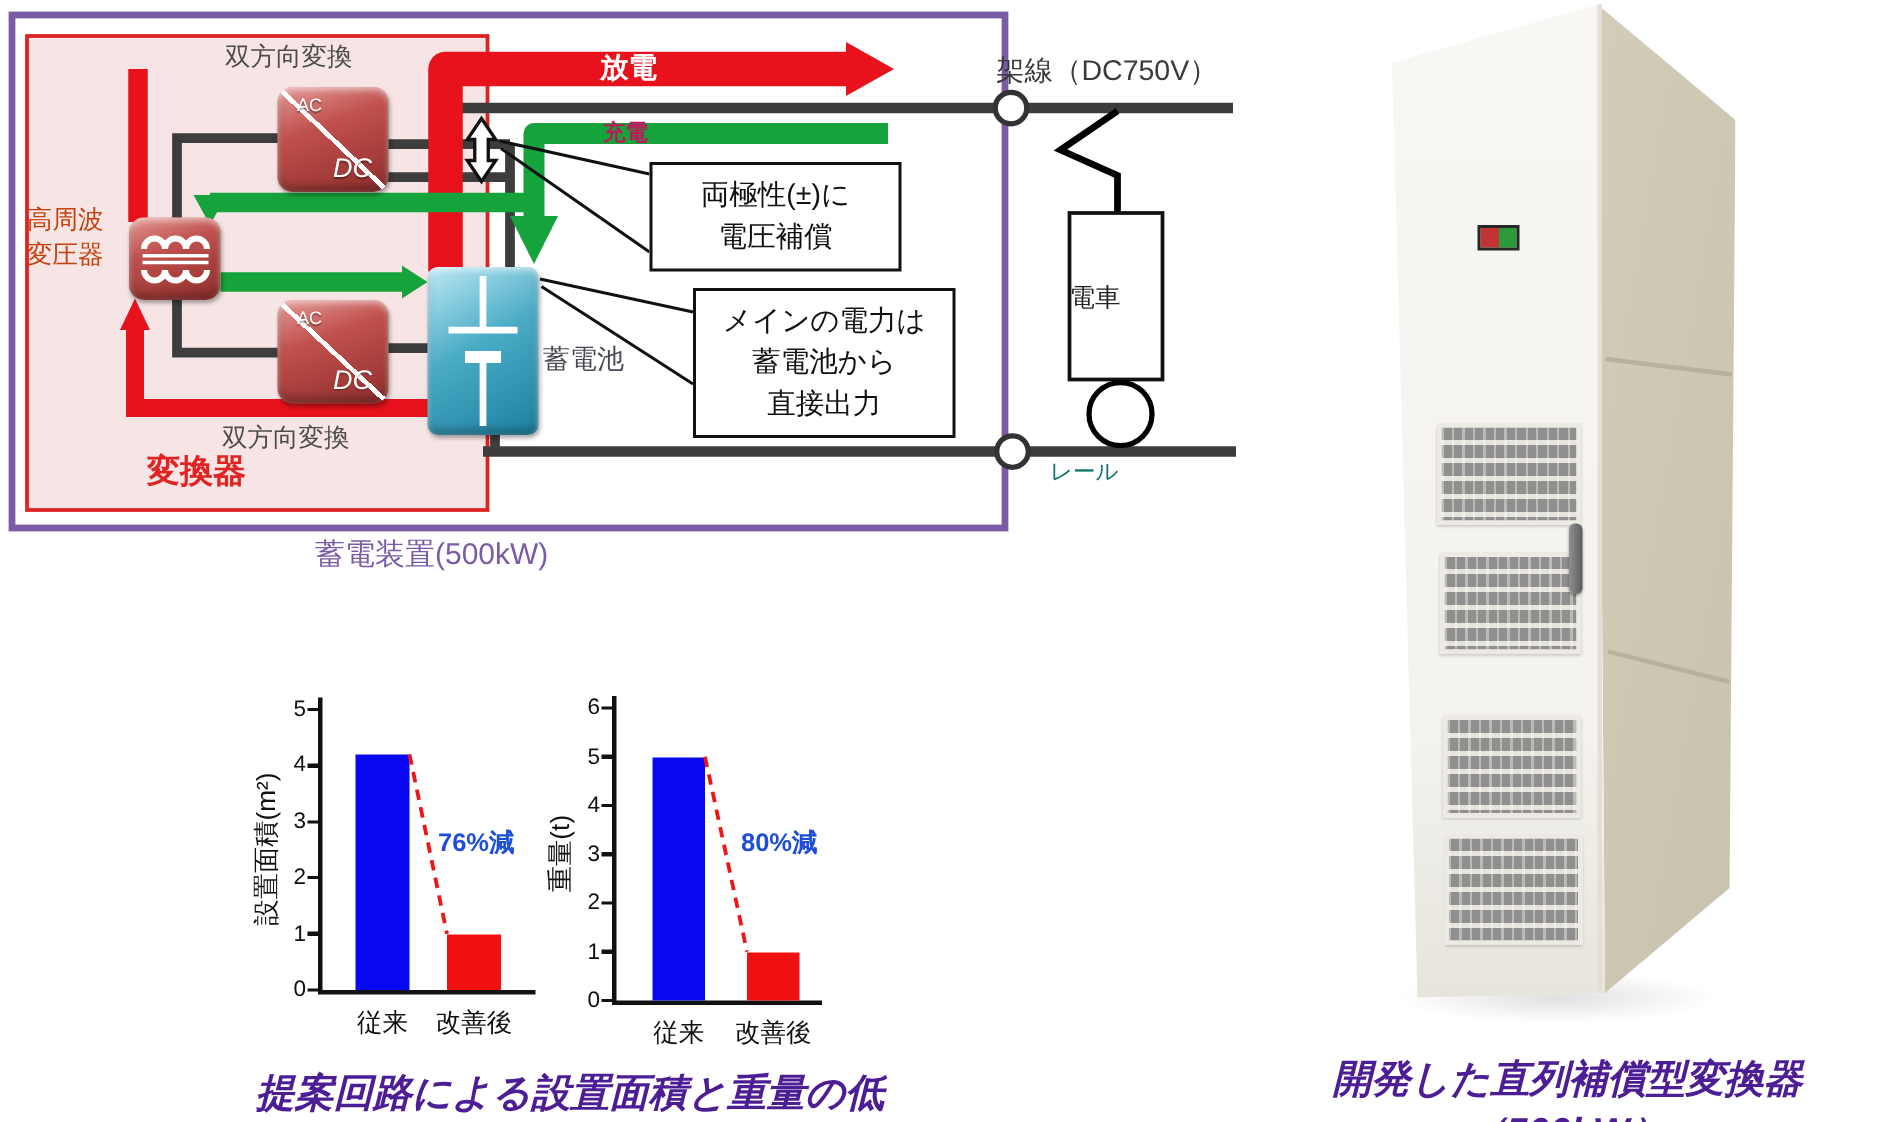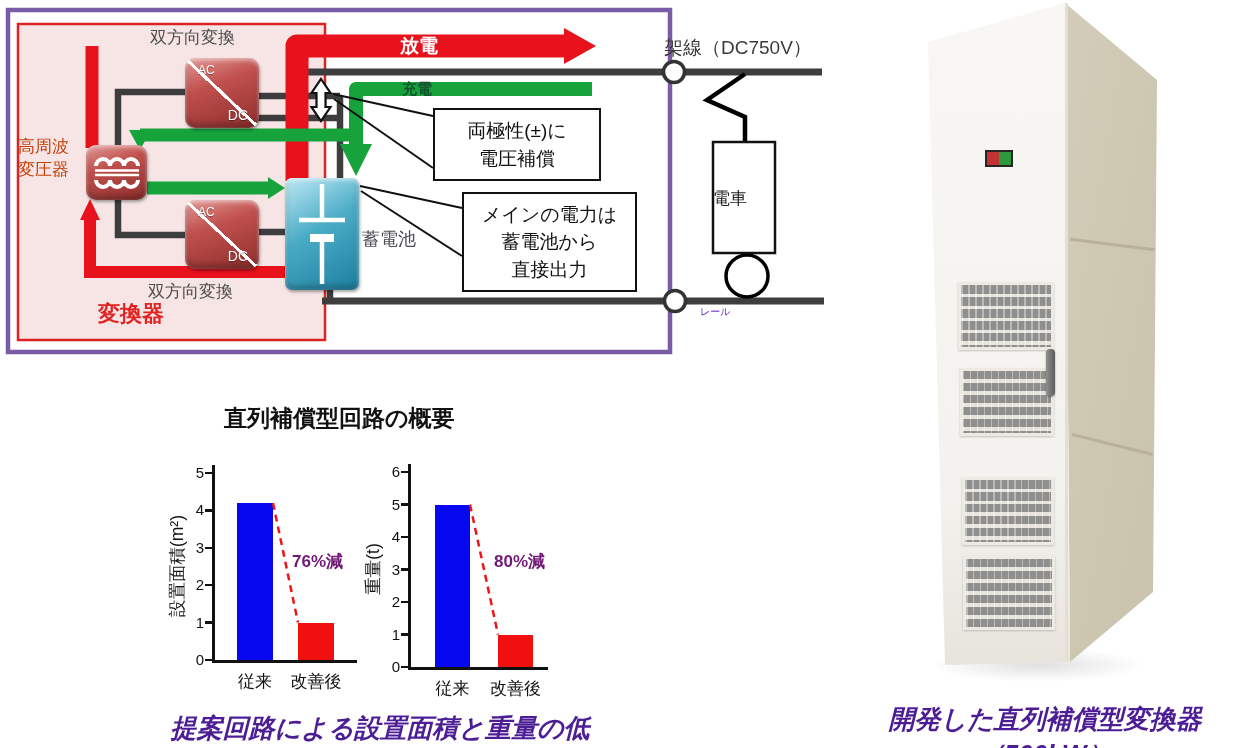--- a/index.html
+++ b/index.html
@@ -13,33 +13,33 @@
   .callout{position:absolute;background:#fff;border:2.5px solid #111;display:flex;
            align-items:center;justify-content:center;text-align:center;
            font-size:19px;line-height:1.45;white-space:pre-line;}
   
   .redblock{position:absolute;border-radius:10px;
      background:linear-gradient(160deg,#e39a97 0%,#c0504d 38%,#8f2e2c 100%);
      box-shadow:inset 0 2px 4px rgba(255,255,255,.55), inset 0 -4px 6px rgba(0,0,0,.28), 1px 2px 3px rgba(0,0,0,.35);}
   .acdc .diag{position:absolute;inset:0;border-radius:10px;
      background:linear-gradient(to top right,transparent calc(50% - 1.6px),#fff calc(50% - 1.6px),#fff calc(50% + 1.6px),transparent calc(50% + 1.6px));}
   .acdc .ac{position:absolute;top:5px;left:13px;color:#fff;font-size:12px;text-shadow:0 1px 1px rgba(0,0,0,.4);}
-  .acdc .dc{position:absolute;bottom:5px;right:11px;color:#fff;font-size:14px;text-shadow:0 1px 1px rgba(0,0,0,.4);}
+  .acdc .dc{position:absolute;bottom:5px;right:11px;color:#fff;font-size:18px;text-shadow:0 1px 1px rgba(0,0,0,.4);font-style:italic;}
   .batteryblock{position:absolute;border-radius:7px;
      background:linear-gradient(150deg,#bfe9f5 0%,#4bacc6 45%,#1d7fa0 100%);
      box-shadow:inset 0 2px 4px rgba(255,255,255,.6), inset 0 -4px 6px rgba(0,0,0,.25), 1px 2px 3px rgba(0,0,0,.35);}
   
   .chart{position:absolute;width:240px;height:262px;}
   .chart .axis{position:absolute;background:#111;}
   .chart .tick{position:absolute;background:#111;}
   .chart .ticklbl{position:absolute;font-size:15px;text-align:right;color:#111;}
   .chart .bar{position:absolute;}
   .chart .catlbl{position:absolute;font-size:17px;text-align:center;color:#111;}
   .chart .ylabel{position:absolute;font-size:17.5px;text-align:center;transform:rotate(-90deg);white-space:nowrap;color:#111;}
-  .chart .anno{position:absolute;font-size:17px;font-weight:bold;color:#701a75;white-space:nowrap;}
+  .chart .anno{position:absolute;font-size:17px;font-weight:bold;color:#1d4ed8;white-space:nowrap;}
   .chart .chart-svg{position:absolute;left:0;top:0;}
   .caption{position:absolute;font-size:26px;font-weight:bold;color:#4c1d95;text-align:center;font-style:italic;}
   
   .cabinet{position:absolute;left:900px;top:0;width:290px;height:705px;}
   .cab-shadow{position:absolute;left:30px;top:648px;width:215px;height:34px;
      background:radial-gradient(ellipse at center,rgba(0,0,0,.12) 0%,rgba(0,0,0,0) 70%);}
   .cab-side{position:absolute;inset:0;clip-path:polygon(165px 3px,257px 80px,253px 592px,170px 662px);
      background:linear-gradient(100deg,#ded8c8 0%,#d2cbb7 45%,#c7c0aa 100%);}
   .cab-front{position:absolute;inset:0;clip-path:polygon(28px 42px,165px 3px,170px 662px,45px 665px);
      background:linear-gradient(180deg,#f8f7f4 0%,#f3f2ee 70%,#e4e1d8 100%);}
@@ -133,25 +133,25 @@
     </svg>
   </div>
 
   <div class="dlabel center" style="left:150px;top:27px;width:140px;font-size:17px;color:#4d4d4d">双方向変換</div>
   <div class="dlabel center" style="left:148px;top:281px;width:140px;font-size:17px;color:#4d4d4d">双方向変換</div>
   <div class="dlabel center pre" style="left:18px;top:136px;width:66px;font-size:17px;line-height:1.35;color:#c2410c">高周波
 変圧器</div>
   <div class="dlabel center" style="left:98px;top:300px;width:95px;font-size:22px;font-weight:600;color:#e02424">変換器</div>
   <div class="dlabel" style="left:362px;top:228px;width:72px;font-size:18px;color:#4a4a55">蓄電池</div>
   <div class="dlabel center" style="left:400px;top:34px;width:90px;font-size:19px;font-weight:bold;color:#fff">放電</div>
-  <div class="dlabel center" style="left:402px;top:80px;width:80px;font-size:15px;font-weight:bold;color:#14532d">充電</div>
+  <div class="dlabel center" style="left:402px;top:80px;width:80px;font-size:15px;font-weight:bold;color:#be185d">充電</div>
   <div class="dlabel" style="left:664px;top:36px;width:215px;font-size:19px;color:#3a3a3a">架線（DC750V）</div>
   <div class="dlabel center" style="left:713px;top:188px;width:64px;font-size:17px;color:#222">電車</div>
-  <div class="dlabel center" style="left:700px;top:306px;width:70px;font-size:10px;color:#6d28d9">レール</div>
-  <div class="dlabel center" style="left:224px;top:404px;width:300px;font-size:23px;font-weight:bold;color:#111">直列補償型回路の概要</div>
+  <div class="dlabel center" style="left:700px;top:306px;width:70px;font-size:15px;color:#0f766e">レール</div>
+  <div class="dlabel center" style="left:210px;top:358px;width:200px;font-size:20px;color:#7a5ba6">蓄電装置(500kW)</div>
 
   <div class="callout" style="left:433px;top:108px;width:164px;height:69px">両極性(±)に
 電圧補償</div>
   <div class="callout" style="left:462px;top:192px;width:171px;height:96px">メインの電力は
 蓄電池から
 直接出力</div>
 
   <div class="chart" id="chart-0" style="left:160px;top:450px">
       <div class="axis" style="left: 52px; top: 15px; width: 2.5px; height: 197px;"></div>
       <div class="axis" style="left: 52px; top: 210px; width: 145px; height: 2.5px;"></div>

